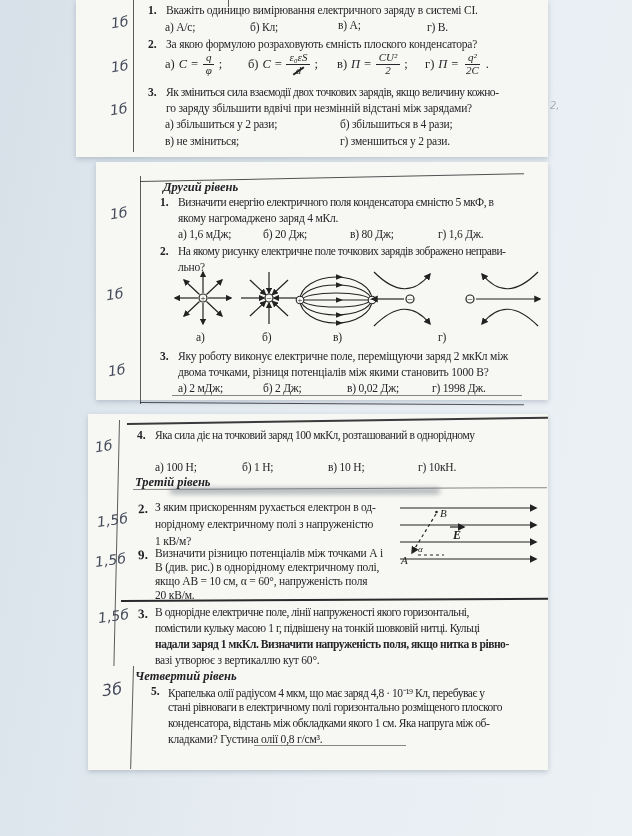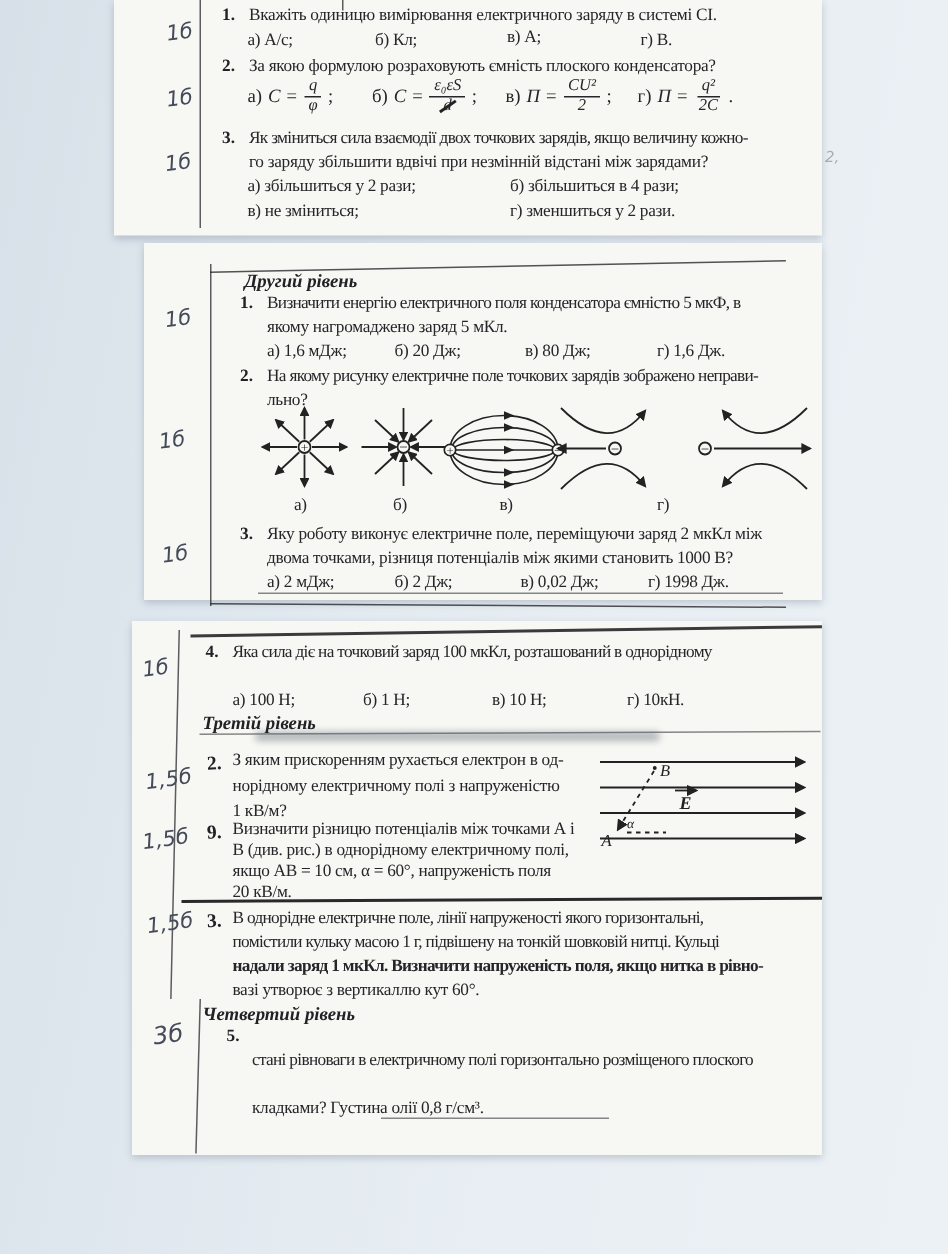--- a/index.html
+++ b/index.html
@@ -108,21 +108,21 @@
   <div class="tl" style="left:166px;top:102px;">го заряду збільшити вдвічі при незмінній відстані між зарядами?</div>
   <div class="tl" style="left:165px;top:118px;">а) збільшиться у 2 рази;</div>
   <div class="tl" style="left:340px;top:118px;">б) збільшиться в 4 рази;</div>
   <div class="tl" style="left:165px;top:135px;">в) не зміниться;</div>
   <div class="tl" style="left:340px;top:135px;">г) зменшиться у 2 рази.</div>
 
   <div class="hd" style="left:163px;top:180px;">Другий рівень</div>
 
   <div class="qn" style="left:160px;top:196px;">1.</div>
   <div class="tl t2" style="left:178px;top:196px;">Визначити енергію електричного поля конденсатора ємністю 5 мкФ, в</div>
-  <div class="tl" style="left:178px;top:212px;">якому нагромаджено заряд 5 мКл.</div>
+  <div class="tl" style="left:178px;top:212px;">якому нагромаджено заряд 4 мКл.</div>
   <div class="tl" style="left:178px;top:228px;">а) 1,6 мДж;</div>
   <div class="tl" style="left:263px;top:228px;">б) 20 Дж;</div>
   <div class="tl" style="left:350px;top:228px;">в) 80 Дж;</div>
   <div class="tl" style="left:438px;top:228px;">г) 1,6 Дж.</div>
 
   <div class="qn" style="left:160px;top:245px;">2.</div>
   <div class="tl t2" style="left:178px;top:245px;">На якому рисунку електричне поле точкових зарядів зображено неправи-</div>
   <div class="tl" style="left:178px;top:261px;">льно?</div>
 
   <svg style="left:165px;top:266px;" width="76" height="64" viewBox="0 0 76 64">
@@ -262,21 +262,23 @@
 
   <div class="qn renum" style="left:138px;top:606px;">3.</div>
   <div class="tl t2" style="left:155px;top:606px;">В однорідне електричне поле, лінії напруженості якого горизонтальні,</div>
   <div class="tl t2" style="left:155px;top:622px;">помістили кульку масою 1 г, підвішену на тонкій шовковій нитці. Кульці</div>
   <div class="tl t2" style="left:155px;top:638px;font-weight:bold;">надали заряд 1 мкКл. Визначити напруженість поля, якщо нитка в рівно-</div>
   <div class="tl" style="left:155px;top:654px;">вазі утворює з вертикаллю кут 60°.</div>
 
   <div class="hd" style="left:135px;top:669px;">Четвертий рівень</div>
 
   <div class="qn" style="left:151px;top:685px;">5.</div>
+  <div class="tl t2" style="left:168px;top:685px;">Крапелька олії радіусом 4 мкм, що має заряд 4,8 · 10⁻¹⁹ Кл, перебуває у</div>
   <div class="tl t2" style="left:168px;top:701px;">стані рівноваги в електричному полі горизонтально розміщеного плоского</div>
+  <div class="tl t2" style="left:168px;top:717px;">конденсатора, відстань між обкладками якого 1 см. Яка напруга між об-</div>
   <div class="tl" style="left:168px;top:733px;">кладками? Густина олії 0,8 г/см³.</div>
 
   <div class="mk" style="left:111px;top:14px;">1б</div>
   <div class="mk" style="left:111px;top:58px;">1б</div>
   <div class="mk" style="left:110px;top:101px;">1б</div>
   <div class="mk" style="left:110px;top:205px;">1б</div>
   <div class="mk" style="left:106px;top:286px;">1б</div>
   <div class="mk" style="left:108px;top:362px;">1б</div>
   <div class="mk" style="left:95px;top:438px;">1б</div>
   <div class="mk" style="left:97px;top:512px;">1,5б</div>

